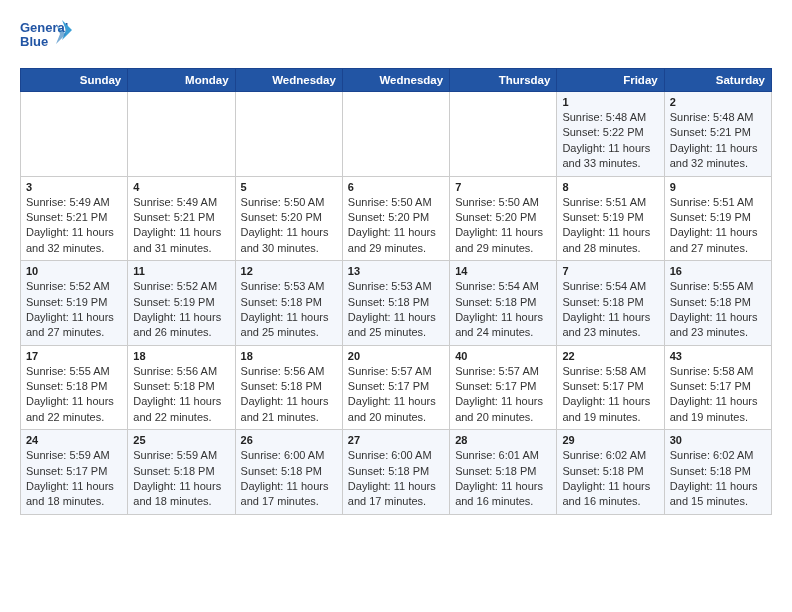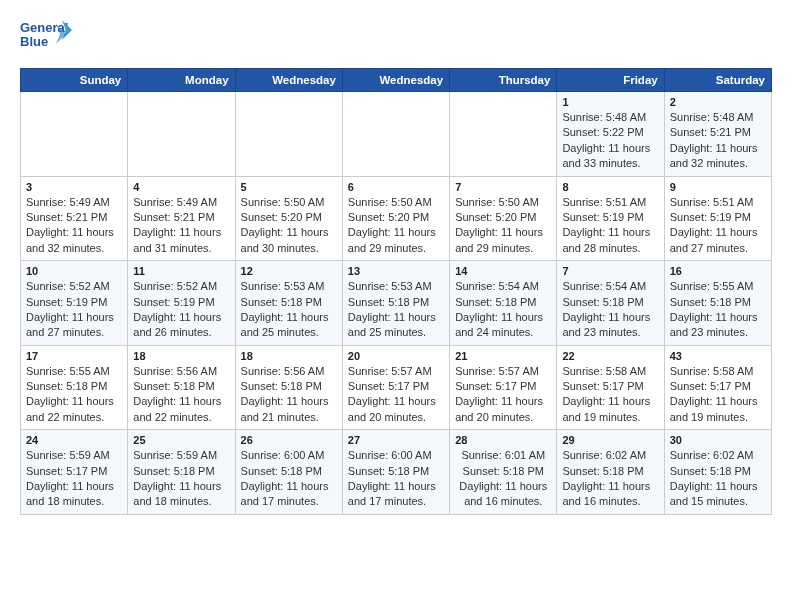--- a/index.html
+++ b/index.html
@@ -261,21 +261,21 @@
 and 21 minutes.</div>
           </td>
           <td>
             <span class="day-num">20</span>
             <div class="day-info" style="white-space: pre-line;">Sunrise: 5:57 AM
 Sunset: 5:17 PM
 Daylight: 11 hours
 and 20 minutes.</div>
           </td>
           <td>
-            <span class="day-num">21</span>
+            <span class="day-num">40</span>
             <div class="day-info" style="white-space: pre-line;">Sunrise: 5:57 AM
 Sunset: 5:17 PM
 Daylight: 11 hours
 and 20 minutes.</div>
           </td>
           <td>
             <span class="day-num">22</span>
             <div class="day-info" style="white-space: pre-line;">Sunrise: 5:58 AM
 Sunset: 5:17 PM
 Daylight: 11 hours
@@ -313,21 +313,21 @@
           </td>
           <td>
             <span class="day-num">27</span>
             <div class="day-info" style="white-space: pre-line;">Sunrise: 6:00 AM
 Sunset: 5:18 PM
 Daylight: 11 hours
 and 17 minutes.</div>
           </td>
           <td>
             <span class="day-num">28</span>
-            <div class="day-info" style="white-space: pre-line; text-align: center;">Sunrise: 6:01 AM
+            <div class="day-info" style="white-space: pre-line;">Sunrise: 6:01 AM
 Sunset: 5:18 PM
 Daylight: 11 hours
 and 16 minutes.</div>
           </td>
           <td>
             <span class="day-num">29</span>
             <div class="day-info" style="white-space: pre-line;">Sunrise: 6:02 AM
 Sunset: 5:18 PM
 Daylight: 11 hours
 and 16 minutes.</div>

